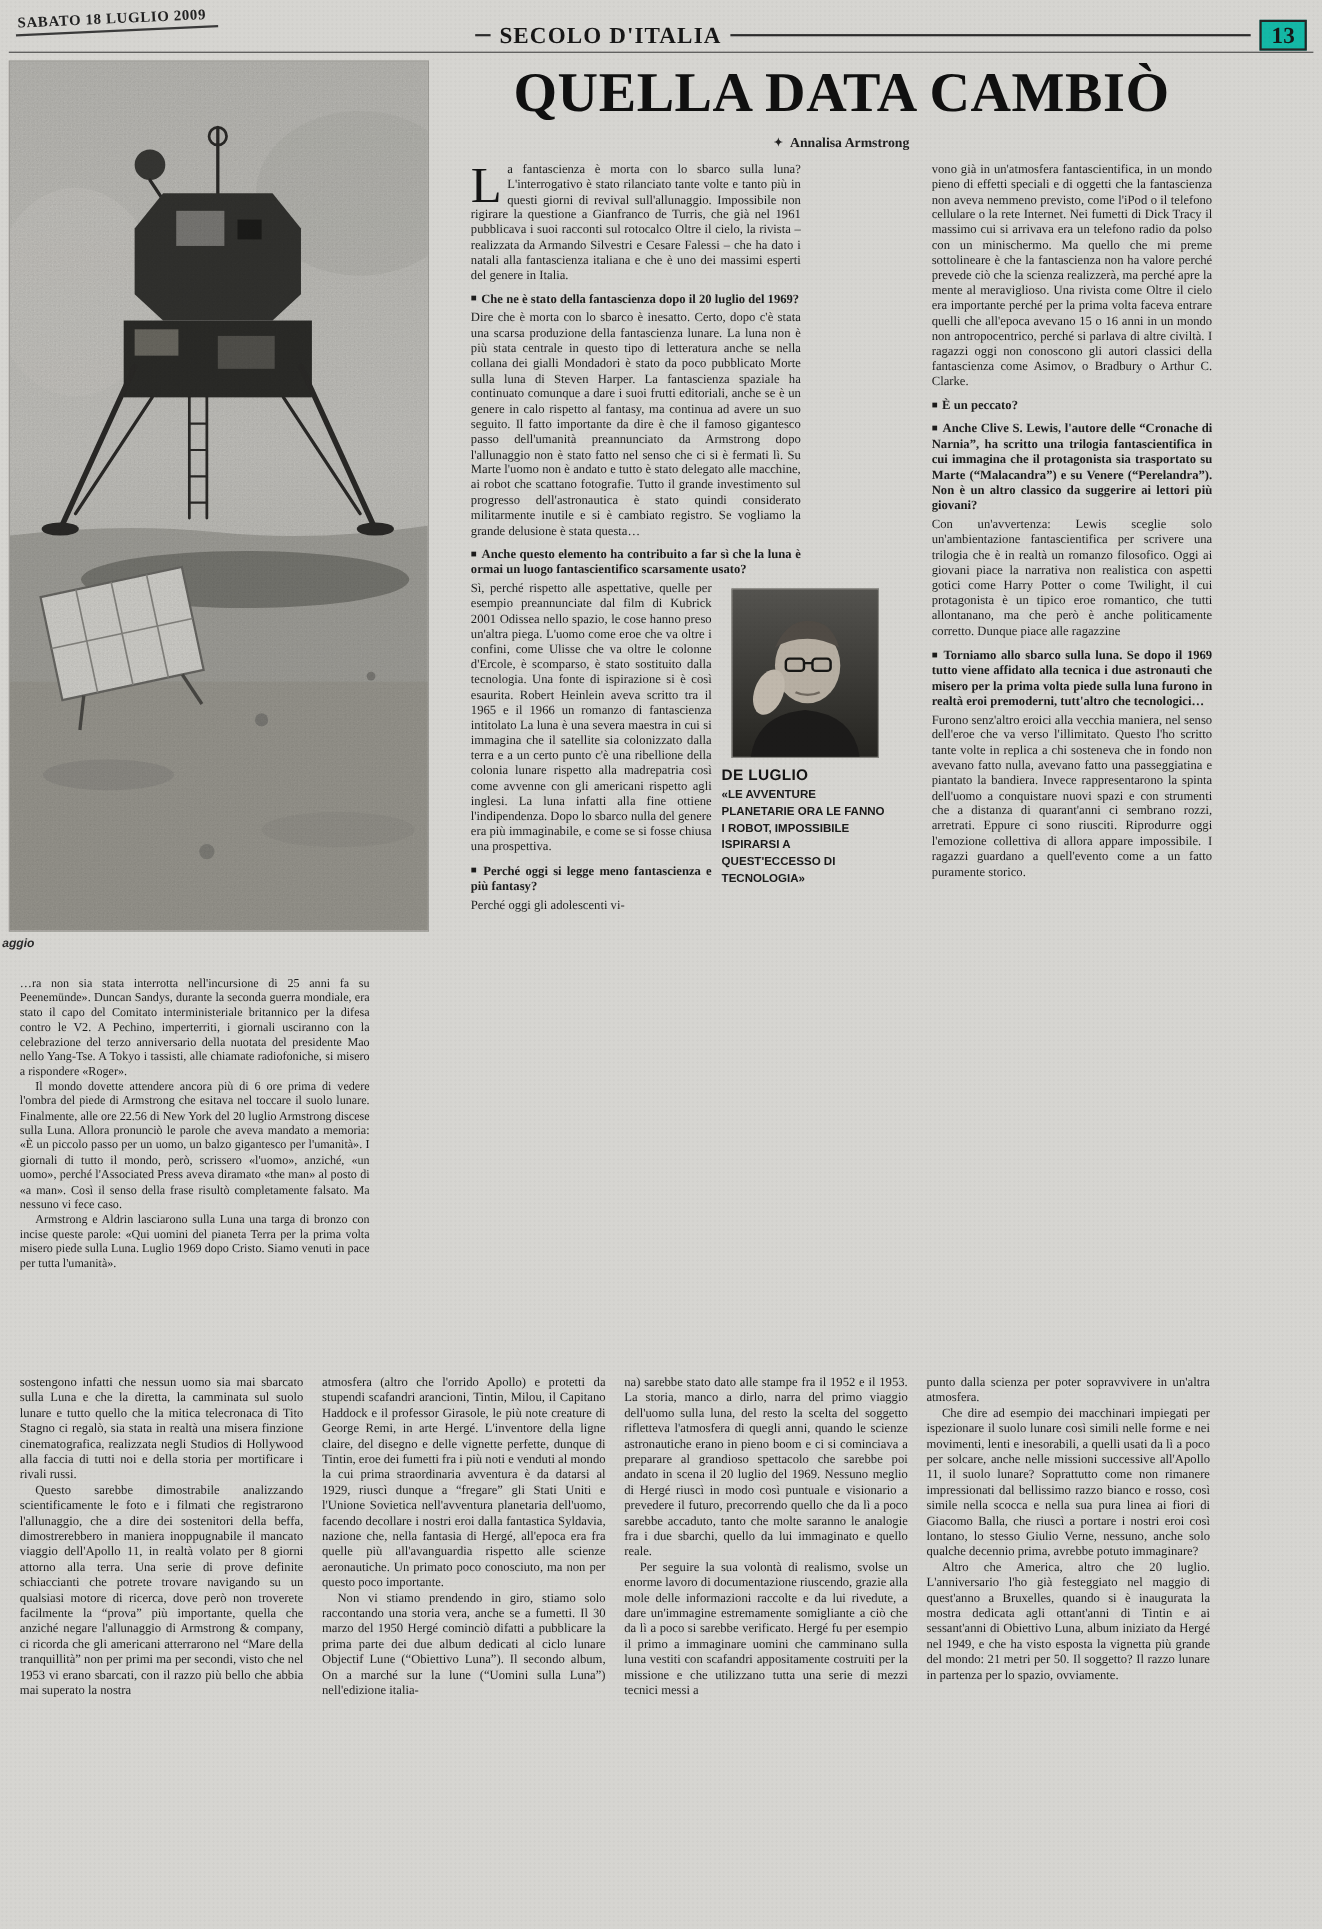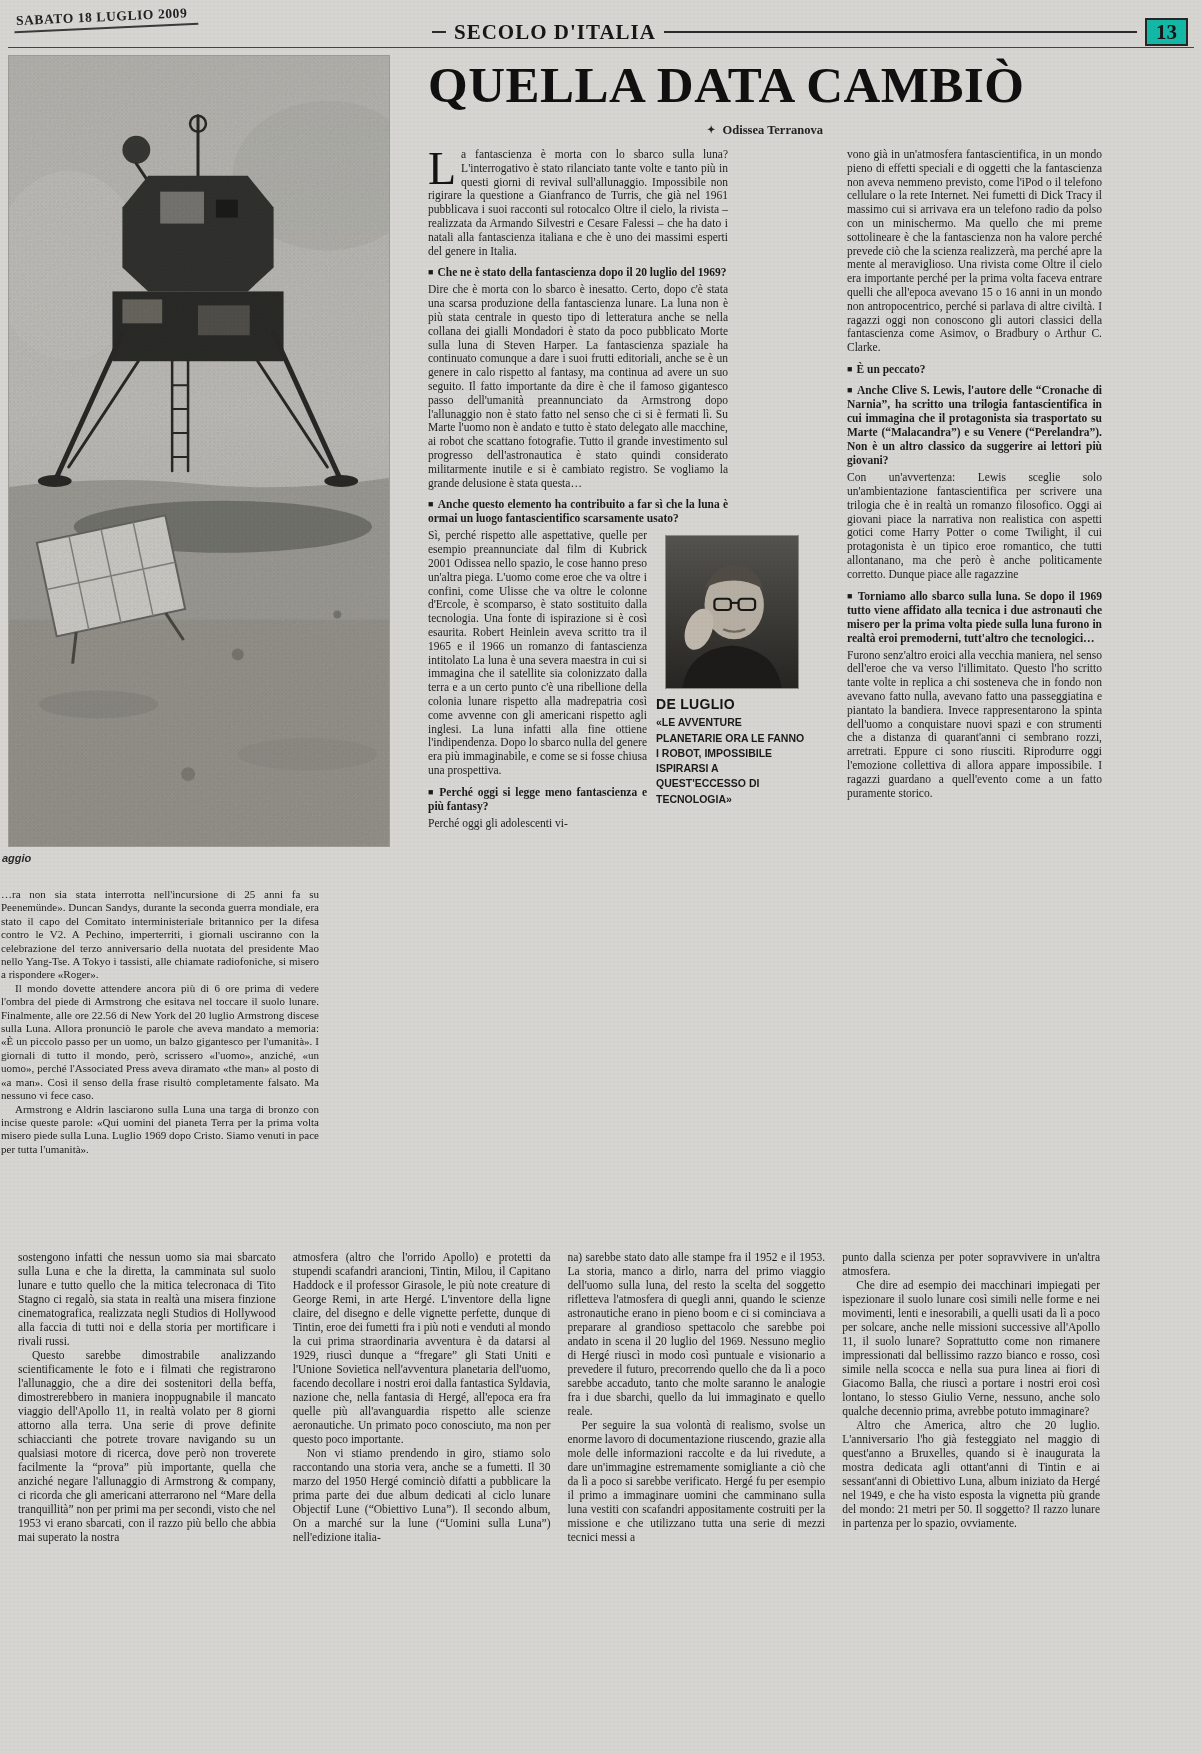--- a/index.html
+++ b/index.html
@@ -41,29 +41,29 @@
   .moon-photo{
     position:absolute;left:8px;top:55px;width:382px;height:792px;margin:0;
     border:1px solid #9b9a95;box-sizing:border-box;overflow:hidden;background:#bcbbb6;
   }
   .moon-photo svg{display:block;width:100%;height:100%;}
   .photo-caption{
     position:absolute;left:2px;top:852px;font-family:"Liberation Sans","DejaVu Sans",sans-serif;
     font-weight:bold;font-style:italic;font-size:11px;color:#2a2a2a;
   }
   .left-text{
-    position:absolute;left:1px;top:888px;width:318px;
+    position:absolute;left:18px;top:888px;width:318px;
     font-size:11px;line-height:1.22;text-align:justify;hyphens:auto;
   }
   .left-text p{margin:0;}
   .left-text p + p{text-indent:14px;}
   
   .right-area{position:absolute;left:428px;top:58px;width:674px;}
   h1.headline{
-    margin:0 0 10px 0;font-size:51px;line-height:1.08;
+    margin:0 0 10px 0;text-align:center;font-size:51px;line-height:1.08;
     letter-spacing:.5px;font-weight:bold;color:#101010;
   }
   .byline{
     text-align:center;font-size:12.5px;font-weight:bold;margin:6px 0 10px 0;color:#222;
   }
   .byline .mark{font-size:10px;vertical-align:1px;margin-right:4px;}
   .interview{display:flex;justify-content:space-between;}
   .col-a{width:300px;}
   .col-b{width:255px;}
   .interview p{margin:0 0 2px 0;font-size:11.5px;line-height:1.2;text-align:justify;hyphens:auto;}
@@ -181,21 +181,21 @@
     <p>Il mondo dovette attendere ancora più di 6 ore prima di vedere l'ombra del piede di Armstrong che esitava nel toccare il suolo lunare. Finalmente, alle ore 22.56 di New York del 20 luglio Armstrong discese sulla Luna. Allora pronunciò le parole che aveva mandato a memoria: «È un piccolo passo per un uomo, un balzo gigantesco per l'umanità». I giornali di tutto il mondo, però, scrissero «l'uomo», anziché, «un uomo», perché l'Associated Press aveva diramato «the man» al posto di «a man». Così il senso della frase risultò completamente falsato. Ma nessuno vi fece caso.</p>
     <p>Armstrong e Aldrin lasciarono sulla Luna una targa di bronzo con incise queste parole: «Qui uomini del pianeta Terra per la prima volta misero piede sulla Luna. Luglio 1969 dopo Cristo. Siamo venuti in pace per tutta l'umanità».</p>
   </div>
 
   <div class="right-area">
     <h1 class="headline">
       <span>QUELLA DATA CAMBIÒ</span><br>
     </h1>
     <div class="byline">
       <span class="mark">✦</span>
-      <span>Odissea Terranova</span>
+      <span>Annalisa Armstrong</span>
     </div>
 
     <div class="interview">
       <div class="col-a">
         <p class="intro">
           <span class="dropcap">L</span><span>a fantascienza è morta con lo sbarco sulla luna? L'interrogativo è stato rilanciato tante volte e tanto più in questi giorni di revival sull'allunaggio. Impossibile non rigirare la questione a Gianfranco de Turris, che già nel 1961 pubblicava i suoi racconti sul rotocalco Oltre il cielo, la rivista – realizzata da Armando Silvestri e Cesare Falessi – che ha dato i natali alla fantascienza italiana e che è uno dei massimi esperti del genere in Italia.</span>
         </p>
         <p class="question">
           <span class="qm">■</span><span>Che ne è stato della fantascienza dopo il 20 luglio del 1969?</span>
         </p>

